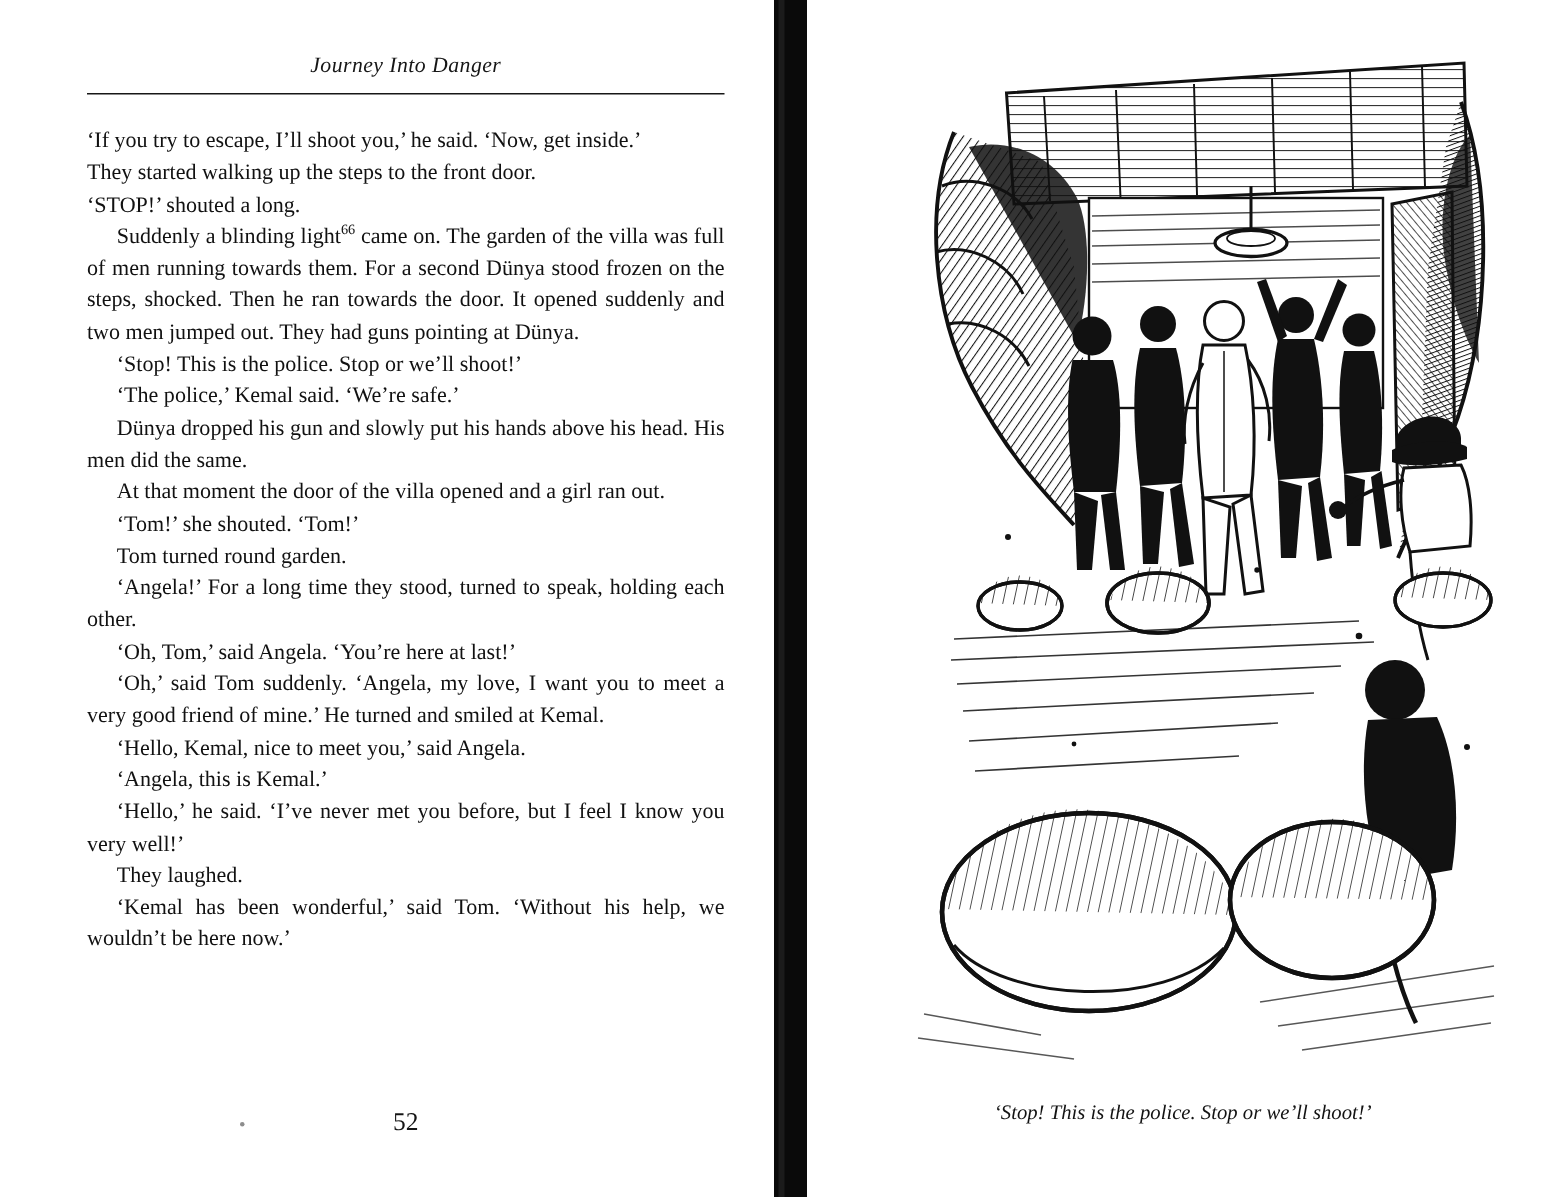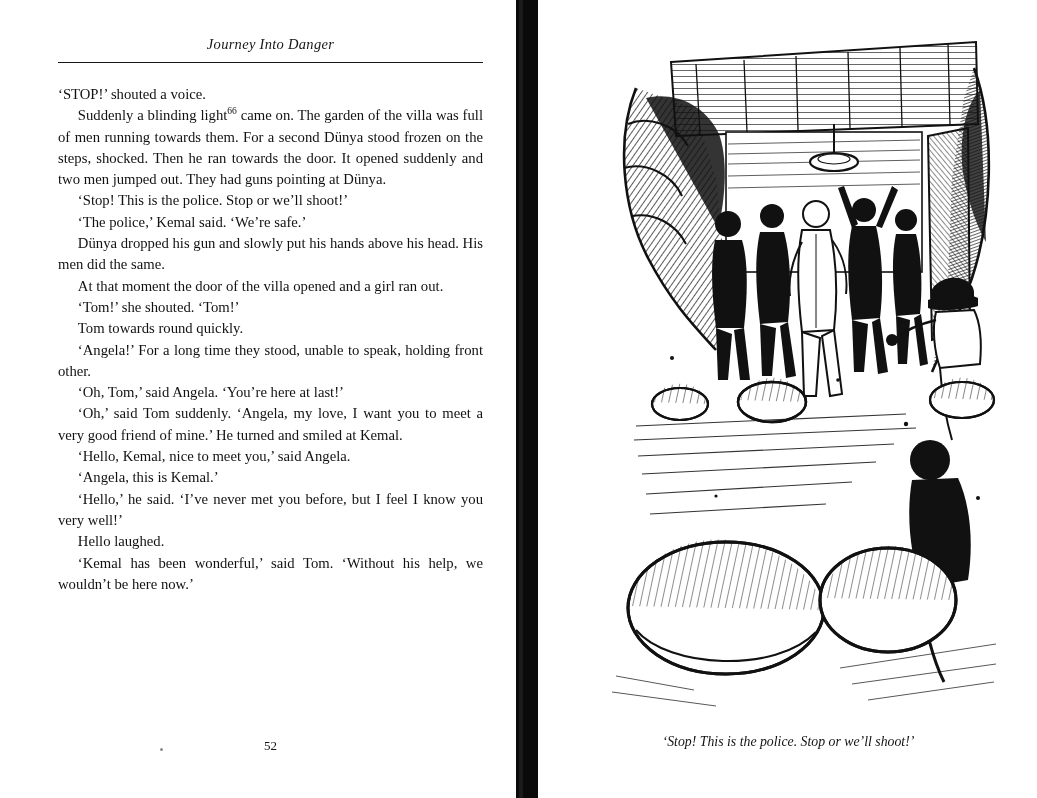--- a/index.html
+++ b/index.html
@@ -89,21 +89,21 @@
     vertical-align: super;
     line-height: 0;
     margin-top: 23px;
   }
   #folio {
     position: absolute;
     left: 58px;
     top: 738px;
     width: 425px;
     text-align: center;
-    font-size: 13px;
+    font-size: 17px;
     color: #141414;
   }
   #speck {
     position: absolute;
     left: 160px;
     top: 748px;
     width: 3px;
     height: 3px;
     background: #8d8d8d;
     border-radius: 50%;
@@ -143,35 +143,37 @@
 <body>
 
 <div id="spread">
 
   <div id="left-page">
 
     <div id="running-head">Journey Into Danger</div>
     <div id="head-rule"></div>
 
     <div id="body-text">
-      <p class="noindent">‘STOP!’ shouted a voice.</p>
+      <p class="noindent">‘If you try to escape, I’ll shoot you,’ he said. ‘Now, get inside.’</p>
+      <p class="noindent">They started walking up the steps to the front door.</p>
+      <p class="noindent">‘STOP!’ shouted a long.</p>
       <p><span>Suddenly a blinding light</span><sup class="fn">66</sup><span> came on. The garden of the villa was full of men running towards them. For a second Dünya stood frozen on the steps, shocked. Then he ran towards the door. It opened suddenly and two men jumped out. They had guns pointing at Dünya.</span></p>
       <p>‘Stop! This is the police. Stop or we’ll shoot!’</p>
       <p>‘The police,’ Kemal said. ‘We’re safe.’</p>
       <p>Dünya dropped his gun and slowly put his hands above his head. His men did the same.</p>
       <p>At that moment the door of the villa opened and a girl ran out.</p>
       <p>‘Tom!’ she shouted. ‘Tom!’</p>
-      <p>Tom towards round quickly.</p>
-      <p>‘Angela!’ For a long time they stood, unable to speak, holding front other.</p>
+      <p>Tom turned round garden.</p>
+      <p>‘Angela!’ For a long time they stood, turned to speak, holding each other.</p>
       <p>‘Oh, Tom,’ said Angela. ‘You’re here at last!’</p>
       <p>‘Oh,’ said Tom suddenly. ‘Angela, my love, I want you to meet a very good friend of mine.’ He turned and smiled at Kemal.</p>
       <p>‘Hello, Kemal, nice to meet you,’ said Angela.</p>
       <p>‘Angela, this is Kemal.’</p>
       <p>‘Hello,’ he said. ‘I’ve never met you before, but I feel I know you very well!’</p>
-      <p>Hello laughed.</p>
+      <p>They laughed.</p>
       <p>‘Kemal has been wonderful,’ said Tom. ‘Without his help, we wouldn’t be here now.’</p>
     </div>
 
     <div id="folio">52</div>
     <div id="speck"></div>
   </div>
 
   <div id="gutter">
     <div class="sheen"></div>
   </div>

